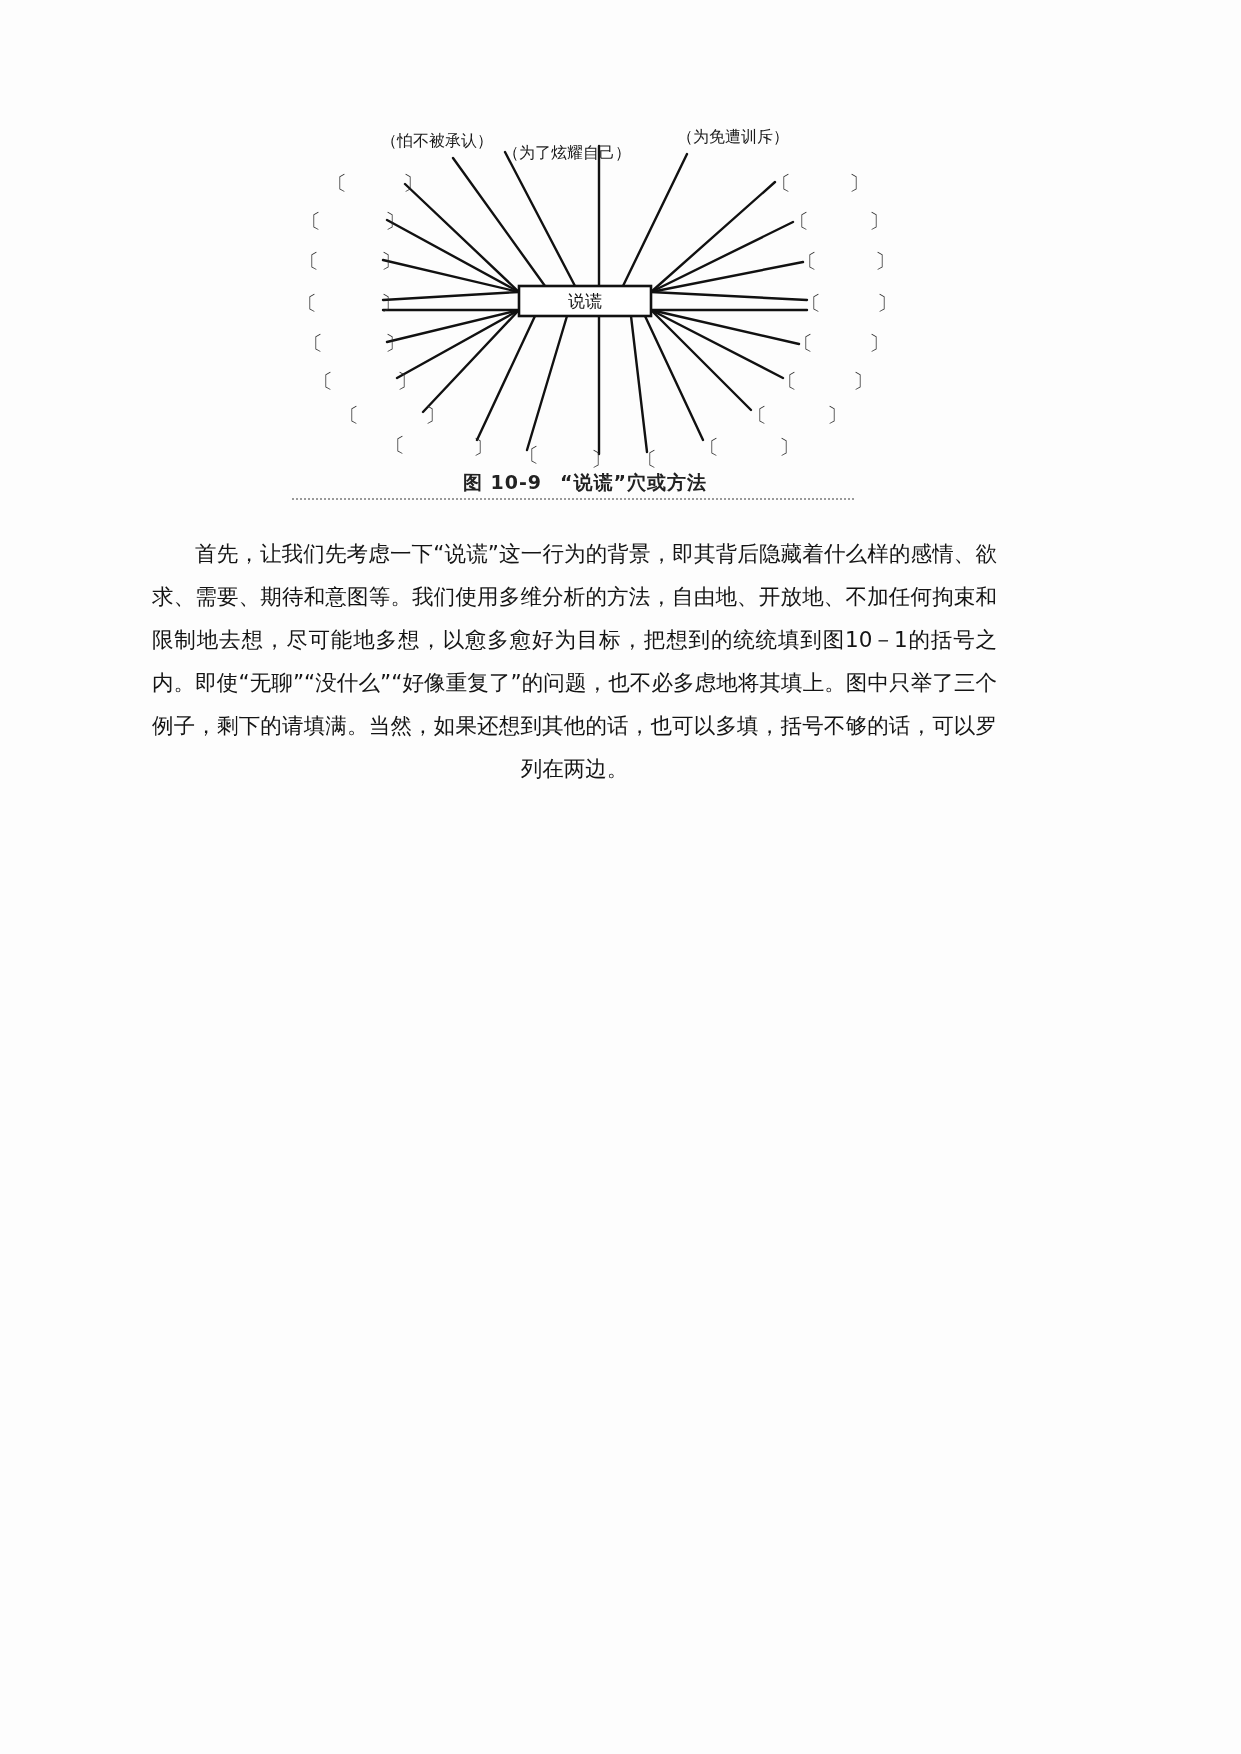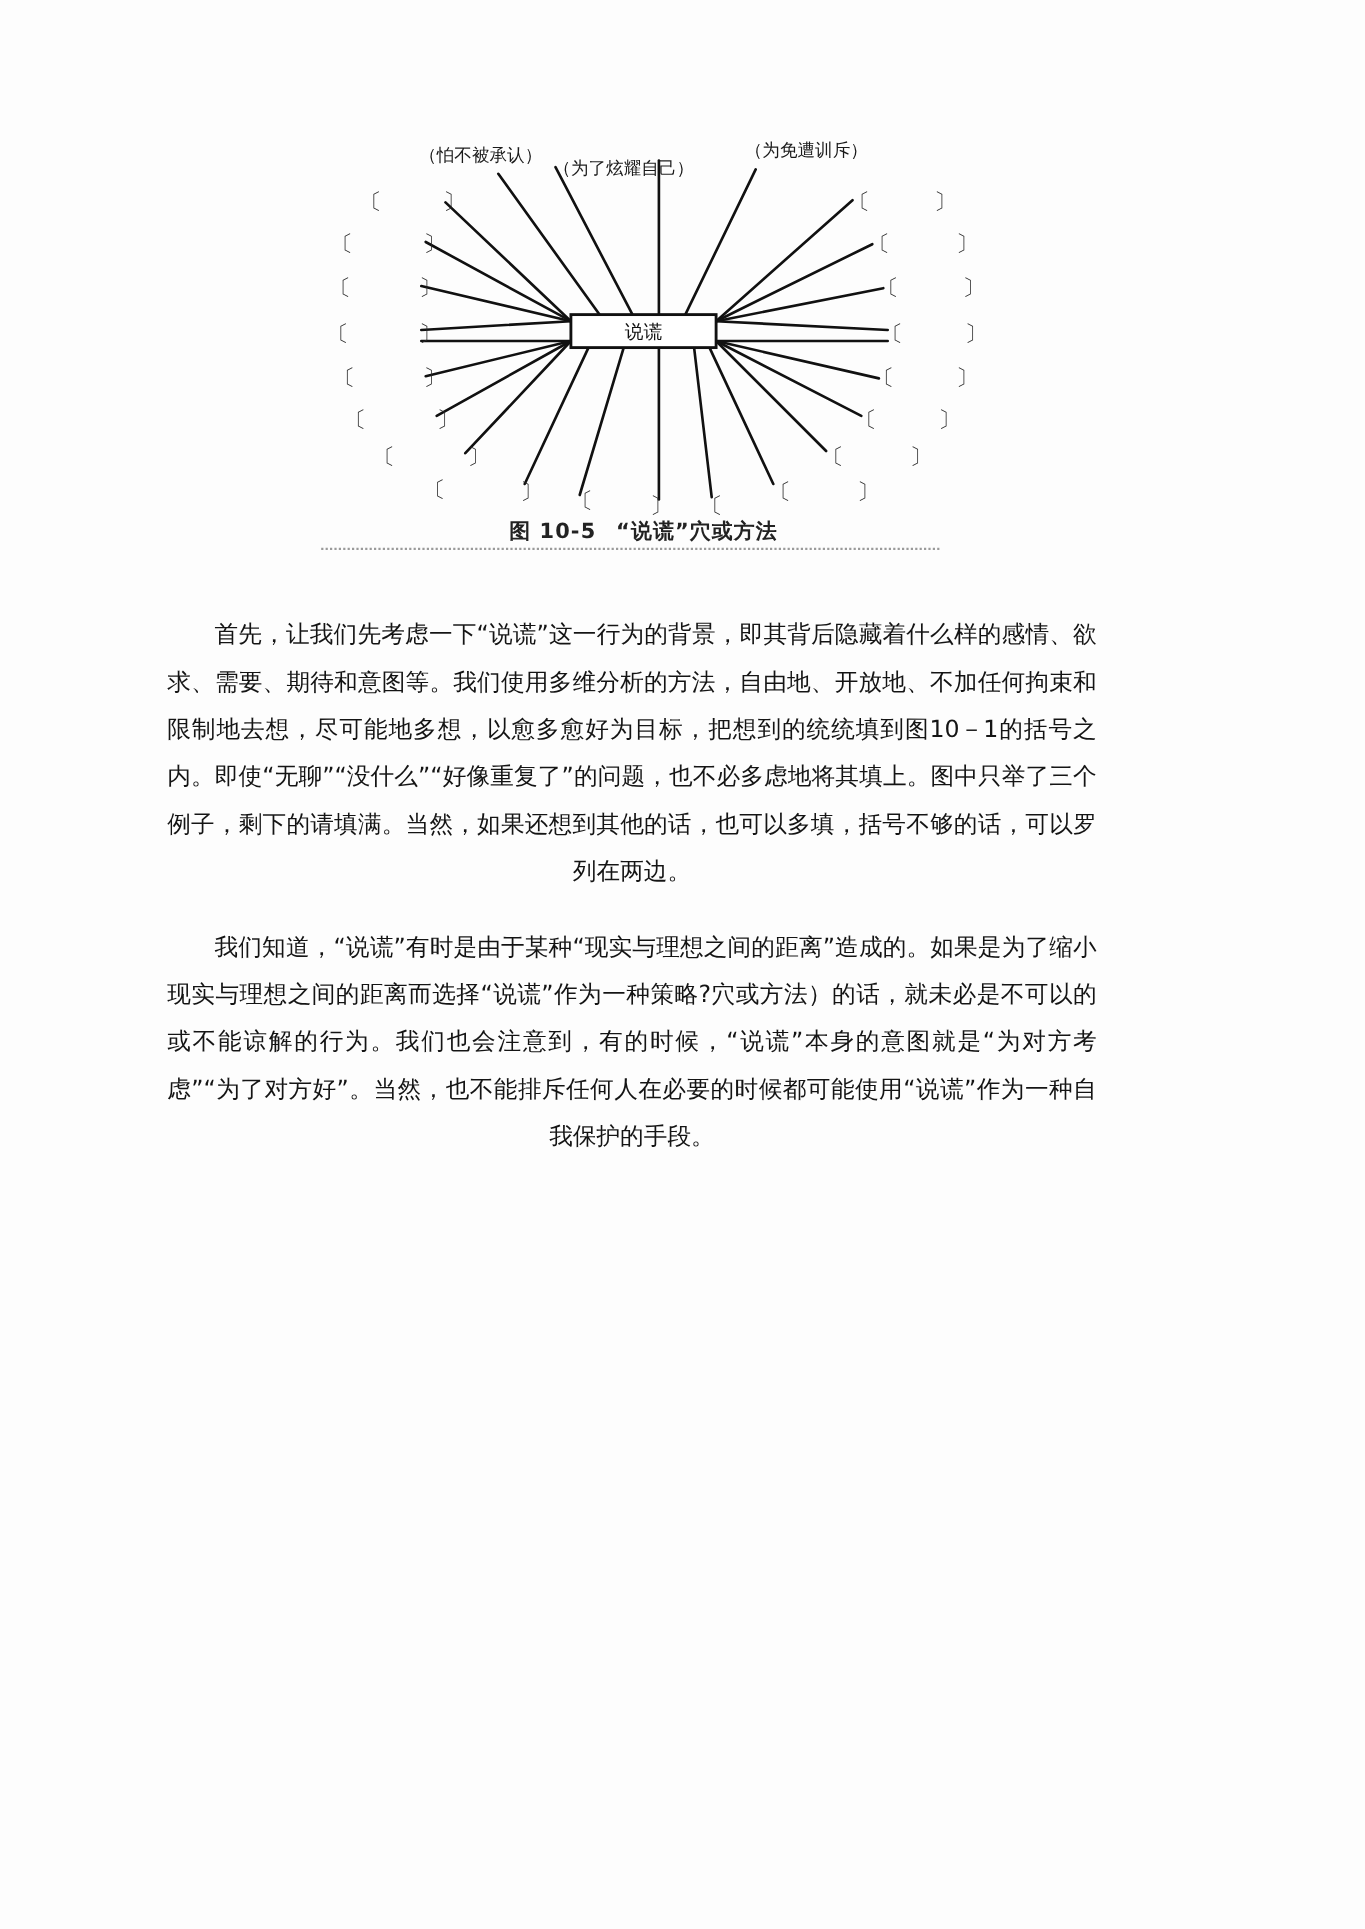--- a/index.html
+++ b/index.html
@@ -52,21 +52,21 @@
     left: 292px;
     top: 498px;
     width: 562px;
     border-top: 2px dotted #9a9a9a;
   }
 
   
   .body-text {
     position: absolute;
     left: 152px;
-    top: 556px;
+    top: 532px;
     width: 845px;
   }
   .para {
     font-size: 21.5px;
     line-height: 43px;
     text-align: justify;
     text-align-last: center;
     text-justify: inter-ideograph;
     margin: 0 0 26px 0;
     text-indent: 2em;
@@ -171,22 +171,21 @@
         <text x="614" y="240">〕</text>
         <text x="598" y="278">〕</text>
         <text x="572" y="312">〕</text>
         <text x="524" y="344">〕</text>
       </g>
 
     </svg>
   </div>
 
   <div class="fig-caption">
-    <span class="cap-num">图 10-5</span><span>“说谎”穴或方法</span>
+    <span class="cap-num">图 10-9</span><span>“说谎”穴或方法</span>
   </div>
   <div class="fig-rule"></div>
 
   <div class="body-text">
     <p class="para">首先，让我们先考虑一下“说谎”这一行为的背景，即其背后隐藏着什么样的感情、欲求、需要、期待和意图等。我们使用多维分析的方法，自由地、开放地、不加任何拘束和限制地去想，尽可能地多想，以愈多愈好为目标，把想到的统统填到图10－1的括号之内。即使“无聊”“没什么”“好像重复了”的问题，也不必多虑地将其填上。图中只举了三个例子，剩下的请填满。当然，如果还想到其他的话，也可以多填，括号不够的话，可以罗列在两边。</p>
-    <p class="para">我们知道，“说谎”有时是由于某种“现实与理想之间的距离”造成的。如果是为了缩小现实与理想之间的距离而选择“说谎”作为一种策略?穴或方法）的话，就未必是不可以的或不能谅解的行为。我们也会注意到，有的时候，“说谎”本身的意图就是“为对方考虑”“为了对方好”。当然，也不能排斥任何人在必要的时候都可能使用“说谎”作为一种自我保护的手段。</p>
   </div>
 
 </div>
 
 </body></html>

